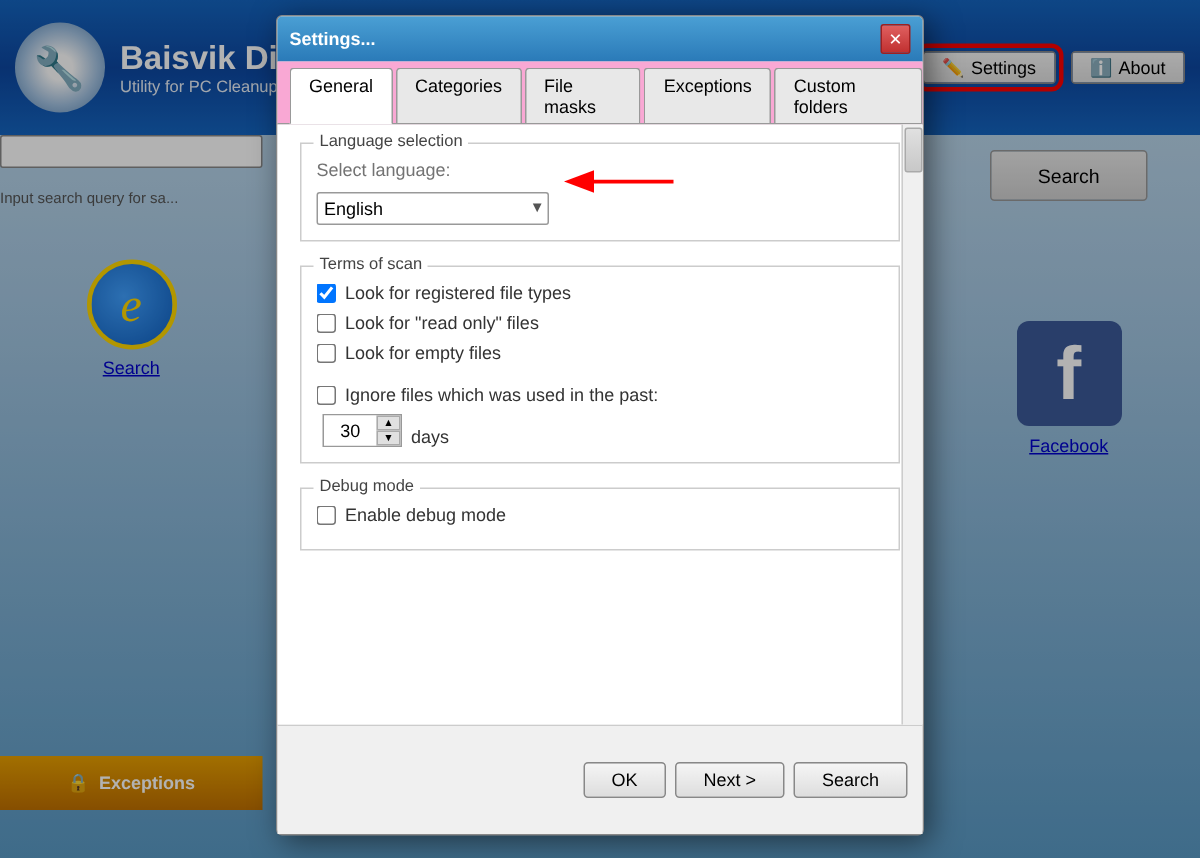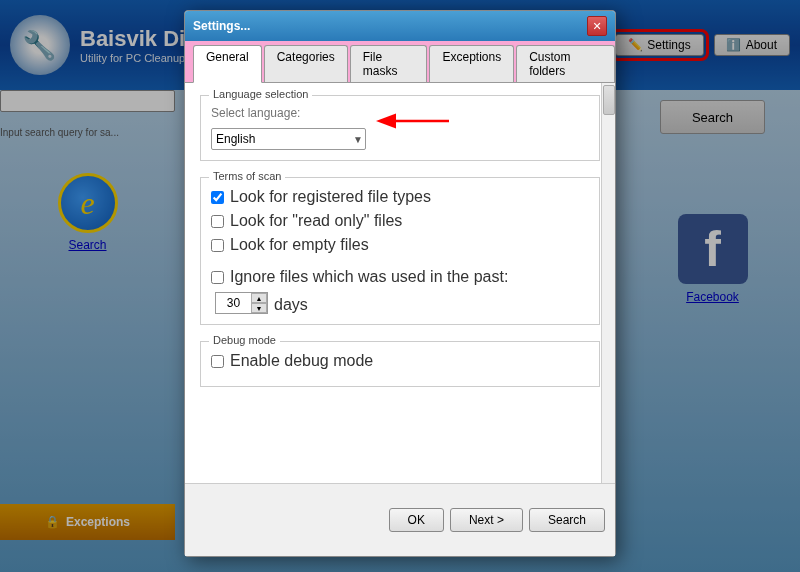--- a/index.html
+++ b/index.html
@@ -286,21 +286,21 @@
       align-items: center;
       gap: 6px;
       margin-bottom: 6px;
     }
 
     .checkbox-row input[type="checkbox"] {
       width: 13px; height: 13px;
     }
 
     .checkbox-label {
-      font-size: 16px;
+      font-size: 12px;
       color: #333;
     }
 
     .days-row {
       display: flex;
       align-items: flex-end;
       gap: 6px;
       margin-top: 4px;
       margin-left: 4px;
     }

